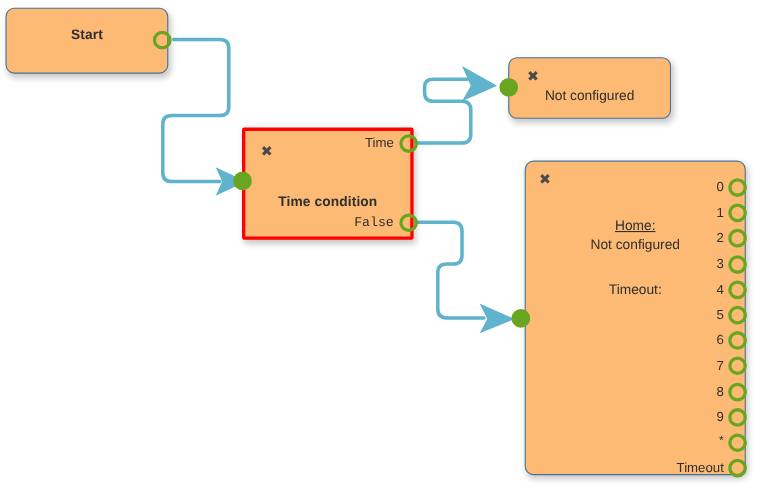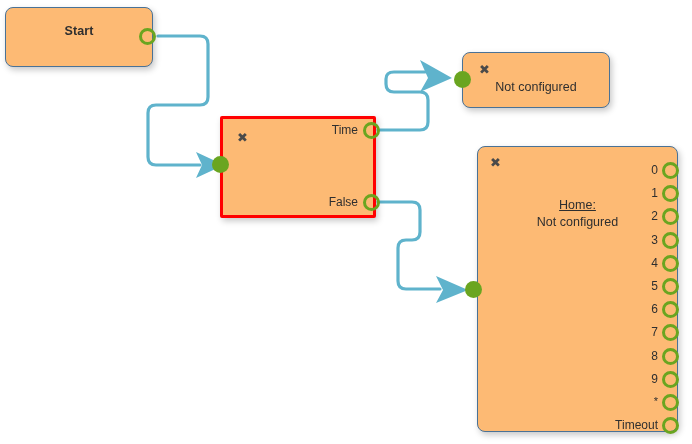--- a/index.html
+++ b/index.html
@@ -121,39 +121,41 @@
     <polygon points="436,276 468,290 436,303 443,290" fill="#5fb3cc"></polygon>
   </svg>
 
   <div class="node" id="node-start">
     <div class="node-title">Start</div>
   </div>
   <div class="port-out" style="left:139px;top:28px;"></div>
 
   <div class="node selected" id="node-timecond">
     <div class="close-icon">✖</div>
+    <div class="node-title">Time condition</div>
   </div>
   <div class="port-in" style="left:212px;top:156px;"></div>
 
   <div class="port-label" style="left:300px;top:123px;width:58px;">Time</div>
   <div class="port-out" style="left:363px;top:122px;"></div>
 
-  <div class="port-label" style="left:300px;top:195px;width:58px;">False</div>
+  <div class="port-label" style="left:300px;top:195px;width:58px;font-family:Liberation Mono, monospace;">False</div>
   <div class="port-out" style="left:363px;top:194px;"></div>
 
   <div class="node" id="node-voicemail">
     <div class="close-icon">✖</div>
     <div class="node-sub">Not configured</div>
   </div>
   <div class="port-in" style="left:454px;top:71px;"></div>
 
   <div class="node" id="node-menu">
     <div class="close-icon">✖</div>
     <div class="node-sub home-label">Home:</div>
     <div class="node-sub home-val">Not configured</div>
+    <div class="node-sub timeout-label">Timeout:</div>
   </div>
   <div class="port-in" style="left:465px;top:281px;"></div>
 
   <div id="menu-ports">
       <div class="port-label" style="left: 558px; top: 163px; width: 100px;">0</div>
       <div class="port-out" style="left: 662px; top: 162px;"></div>
       <div class="port-label" style="left: 558px; top: 186.2px; width: 100px;">1</div>
       <div class="port-out" style="left: 662px; top: 185.2px;"></div>
       <div class="port-label" style="left: 558px; top: 209.4px; width: 100px;">2</div>
       <div class="port-out" style="left: 662px; top: 208.4px;"></div>

